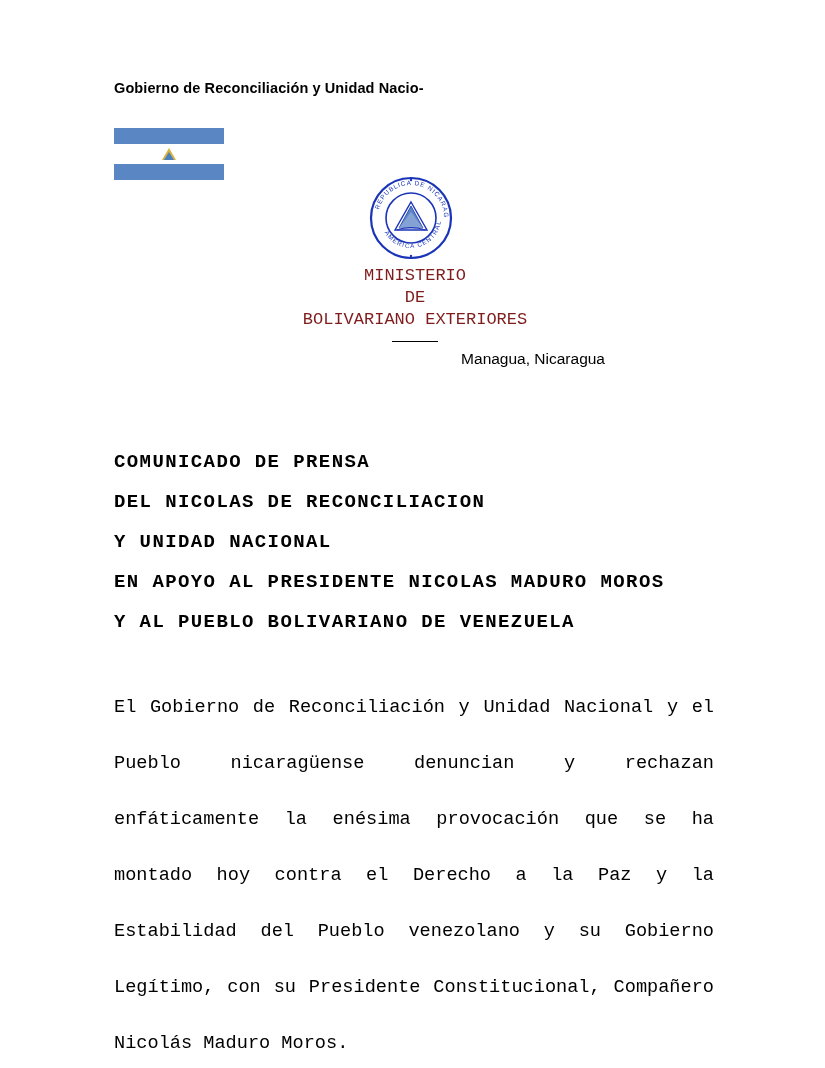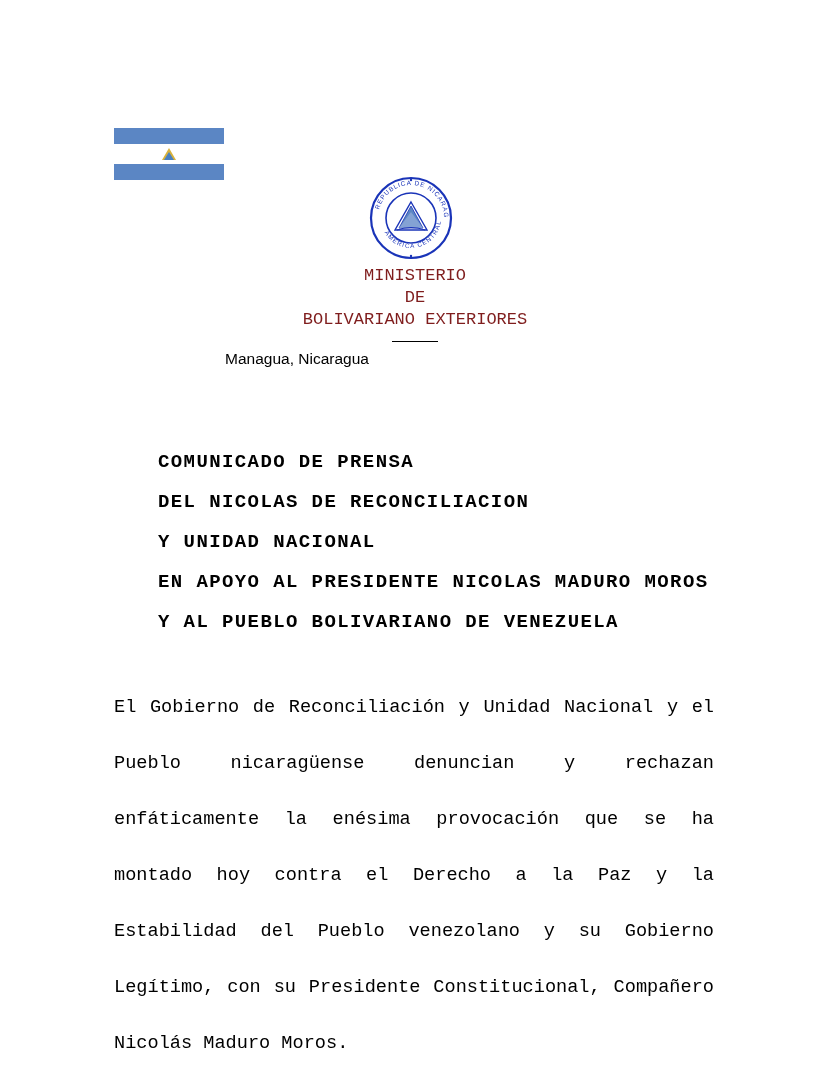--- a/index.html
+++ b/index.html
@@ -117,30 +117,29 @@
   .rule {
     width: 46px;
     height: 1px;
     background: #000;
     margin: 10px auto 8px auto;
   }
   .city {
     font-family: "Liberation Sans", sans-serif;
     font-size: 15.5px;
     color: #000;
-    text-align: left;
+    text-align: right;
   }
 
   
   .title-block {
     position: absolute;
     left: 114px;
     top: 442px;
     width: 620px;
-    margin-left: 44px;
   }
   .title-line {
     font-family: "Liberation Mono", monospace;
     font-weight: bold;
     font-size: 19px;
     letter-spacing: 1.4px;
     line-height: 40px;
     color: #000;
     white-space: pre;
   }
@@ -160,20 +159,21 @@
     color: #000;
     margin: 0;
   }
 </style>
 </head>
 <body>
 
 <div class="page">
 
   <div class="letterhead">
+    <div class="letterhead-line">Gobierno de Reconciliación y Unidad Nacio-</div>
   </div>
 
   <div class="flag">
     <div class="flag-band"></div>
     <div class="flag-middle">
       <div class="flag-emblem">
         <div class="tri"></div>
         <div class="tri-in"></div>
       </div>
     </div>

